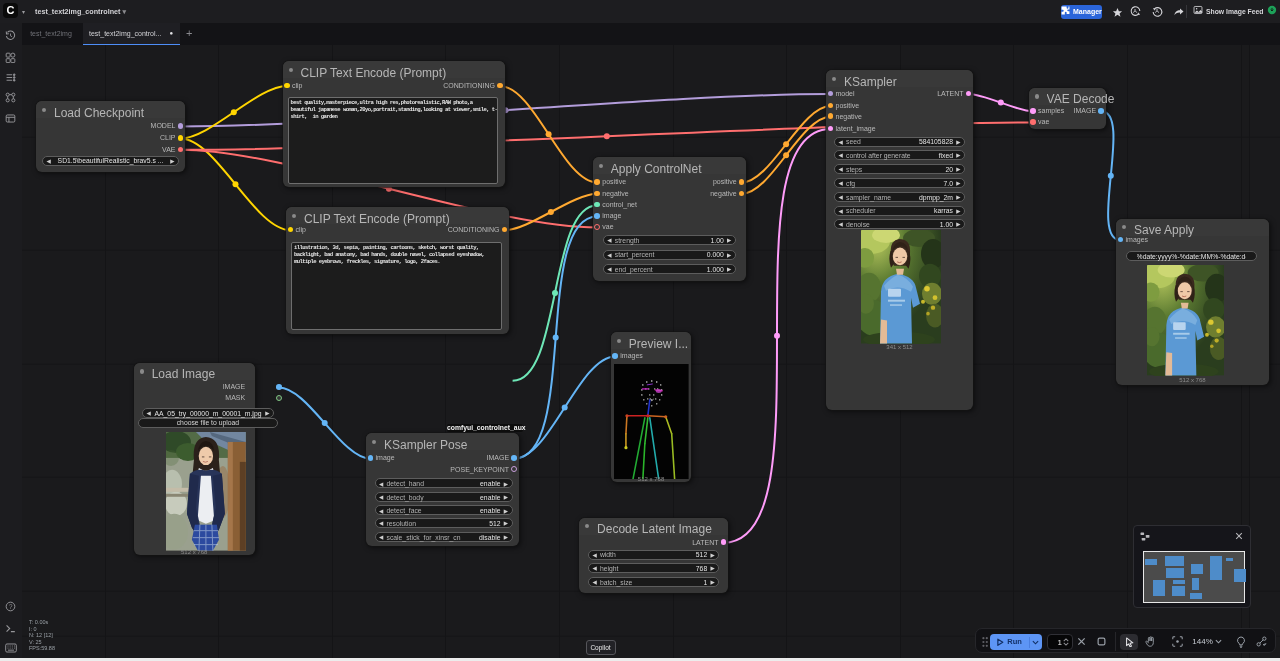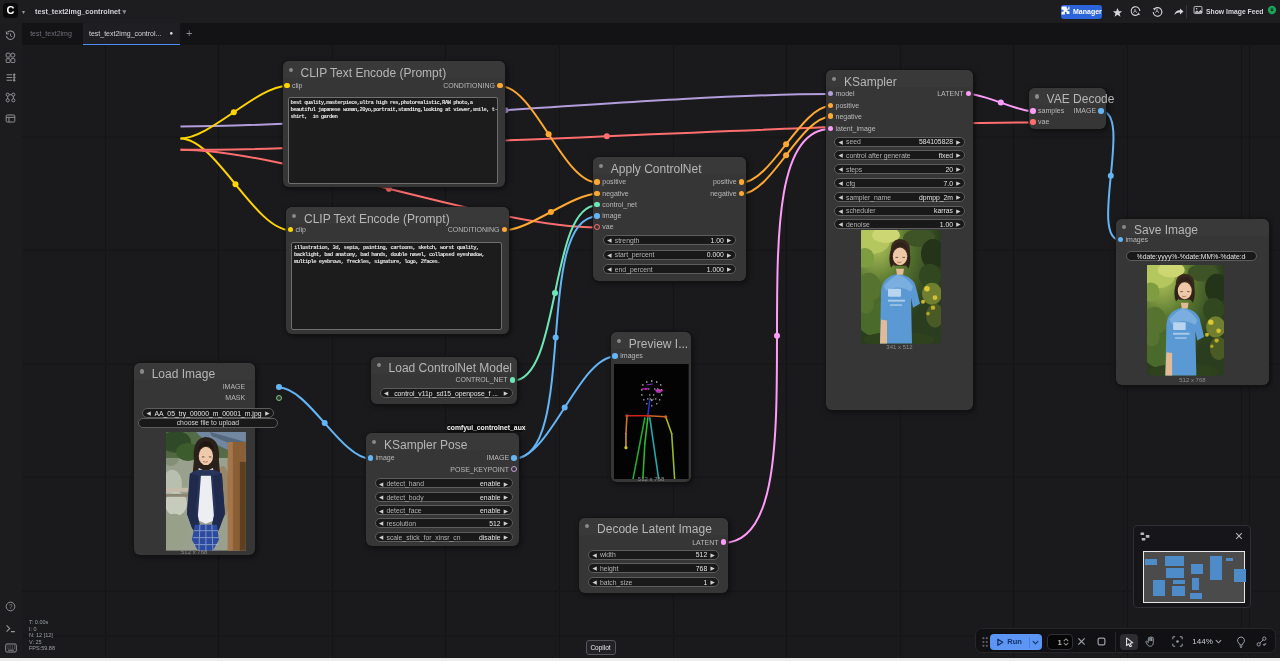--- a/index.html
+++ b/index.html
@@ -92,20 +92,37 @@
 <circle cx="555.7" cy="337.1" r="3" fill="#64B5F6"></circle>
 <path d="M723.5,542.2 C830.4,542.2 723.6,128.4 830.5,128.4" stroke="#FF9CF9" stroke-width="2" fill="none"></path>
 <circle cx="777.0" cy="335.3" r="3" fill="#FF9CF9"></circle>
 <path d="M968.5,93.5 C985.2,93.5 1016.4,110.8 1033.1,110.8" stroke="#FF9CF9" stroke-width="2" fill="none"></path>
 <circle cx="1000.8" cy="102.1" r="3" fill="#FF9CF9"></circle>
 <path d="M1101.1,110.8 C1133.7,110.8 1087.9,239.6 1120.5,239.6" stroke="#64B5F6" stroke-width="2" fill="none"></path>
 <circle cx="1110.8" cy="175.2" r="3" fill="#64B5F6"></circle>
 </svg>
 <div style="position:absolute;left:-22px;top:-44.5px;width:1280px;height:661px">
 <div style="position:relative;width:1280px;height:661px" id="world">
+<div class="nd" style="left:36.0px;top:101.0px;width:149.0px;height:71.0px">
+<div class="nt">
+              <span class="ntd"></span>
+              <span class="ntt">Load Checkpoint</span>
+            </div>
+<div class="pin" style="left:141.7px;top:22.2px;background:#B39DDB;"></div>
+<div class="plab r" style="right:9.5px;top:20.3px;color:#b9b9b9">MODEL</div>
+<div class="pin" style="left:141.7px;top:34.2px;background:#FFD500;"></div>
+<div class="plab r" style="right:9.5px;top:32.3px;color:#b9b9b9">CLIP</div>
+<div class="pin" style="left:141.7px;top:45.5px;background:#FF6E6E;"></div>
+<div class="plab r" style="right:9.5px;top:43.6px;color:#b9b9b9">VAE</div>
+<div class="wg" style="left:6px;top:54.5px;width:137.0px">
+<span class="la">◀</span>
+              <span class="ra">▶</span>
+<span class="wc">SD1.5\beautifulRealistic_brav5.s ...</span>
+</div>
+</div>
 <div class="nd" style="left:282.5px;top:61.0px;width:222.0px;height:126.0px">
 <div class="nt">
               <span class="ntd"></span>
               <span class="ntt">CLIP Text Encode (Prompt)</span>
             </div>
 <div class="pin" style="left:1.7px;top:21.7px;background:#FFD500;"></div>
 <div class="plab" style="left:9.5px;top:19.8px;color:#b9b9b9">clip</div>
 <div class="pin" style="left:214.7px;top:21.7px;background:#FFA931;"></div>
 <div class="plab r" style="right:9.5px;top:19.8px;color:#b9b9b9">CONDITIONING</div>
 <div class="ta" style="left:5px;top:35.5px;width:210px;height:87px">best quality,masterpiece,ultra high res,photorealistic,RAW photo,a<br>beautiful japanese woman,20yo,portrait,standing,looking at viewer,smile, t-<br>shirt,  in garden</div>
@@ -267,21 +284,21 @@
 <div class="pin" style="left:1.7px;top:20.2px;background:#FF9CF9;"></div>
 <div class="plab" style="left:9.5px;top:18.3px;color:#b9b9b9">samples</div>
 <div class="pin" style="left:1.7px;top:31.4px;background:#FF6E6E;"></div>
 <div class="plab" style="left:9.5px;top:29.5px;color:#b9b9b9">vae</div>
 <div class="pin" style="left:69.7px;top:20.2px;background:#64B5F6;"></div>
 <div class="plab r" style="right:9.5px;top:18.3px;color:#b9b9b9">IMAGE</div>
 </div>
 <div class="nd" style="left:1116.0px;top:218.5px;width:152.8px;height:166.7px">
 <div class="nt">
               <span class="ntd"></span>
-              <span class="ntt">Save Image</span>
+              <span class="ntt">Save Apply</span>
             </div>
 <div class="pin" style="left:1.7px;top:18.3px;background:#64B5F6;"></div>
 <div class="plab" style="left:9.5px;top:16.4px;color:#b9b9b9">images</div>
 <div class="wg" style="left:9.6px;top:32.9px;width:131.4px">
               <span class="wc">%date:yyyy%-%date:MM%-%date:dd...</span>
             </div>
 <svg class="img" style="left:30.8px;top:46.9px;width:77.4px;height:110.4px" viewBox="0 0 80 114" preserveAspectRatio="none">
               <defs>
 <radialGradient id="sun" cx="0.2" cy="0.1" r="0.8">
                   <stop offset="0" stop-color="#b7c75e"></stop>
@@ -367,33 +384,20 @@
 <path d="M33,40 Q40,38 48,40 L50,88 40,92 31,88 Z" fill="#eceef2"></path>
 <path d="M24,42 Q31,36 40,39 Q49,36 56,42 L59,82 53,98 50,102 45,98 48,84 45,44 35,44 32,84 35,98 30,102 26,96 21,82 Z" fill="#283459"></path>
 <path d="M24,42 L21,82 26,96 30,102 33,94 30,76 33,44 Z" fill="#202a4c"></path>
 <path d="M56,42 L59,82 53,98 50,102 46,94 50,76 47,44 Z" fill="#202a4c"></path>
 <path d="M29,93 L51,93 53,108 47,119 32,119 26,108 Z" fill="#3050a8"></path>
 <path d="M28,99 L52,99 M27,106 L53,106 M28,113 L52,113" stroke="#a8bce0" stroke-width="1"></path>
 <path d="M34,93 L33,119 M40,93 L40,119 M46,93 L47,119" stroke="#a8bce0" stroke-width="1"></path>
 <path d="M29,93 L51,93 53,108 47,119 32,119 26,108 Z" fill="#24408c" opacity="0.3"></path>
 </svg>
 <div class="cap" style="top:186px">512 x 768</div>
-</div>
-<div class="nd" style="left:370.6px;top:356.6px;width:146.5px;height:47.2px">
-<div class="nt">
-              <span class="ntd"></span>
-              <span class="ntt">Load ControlNet Model</span>
-            </div>
-<div class="pin" style="left:139.2px;top:20.8px;background:#6EE7B7;"></div>
-<div class="plab r" style="right:9.5px;top:18.9px;color:#b9b9b9">CONTROL_NET</div>
-<div class="wg" style="left:9px;top:31.2px;width:133.0px">
-<span class="la">◀</span>
-              <span class="ra">▶</span>
-<span class="wc">control_v11p_sd15_openpose_f ...</span>
-</div>
 </div>
 <div class="nd" style="left:366.0px;top:433.1px;width:152.6px;height:113.3px">
 <div class="nt">
               <span class="ntd"></span>
               <span class="ntt">KSampler Pose</span>
             </div>
 <div class="pin" style="left:1.7px;top:22.3px;background:#64B5F6;"></div>
 <div class="plab" style="left:9.5px;top:20.4px;color:#b9b9b9">image</div>
 <div class="pin" style="left:145.3px;top:22.3px;background:#64B5F6;"></div>
 <div class="plab r" style="right:9.5px;top:20.4px;color:#b9b9b9">IMAGE</div>

